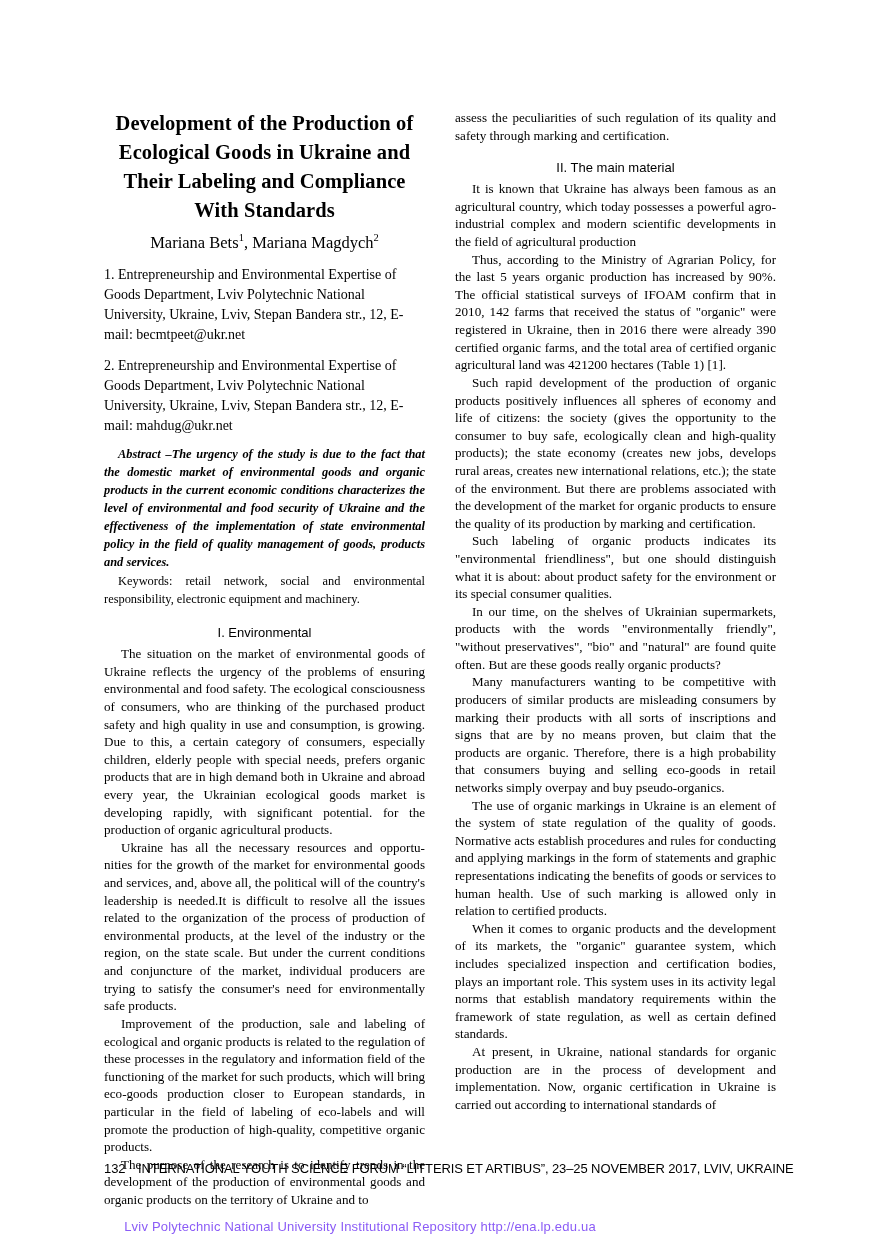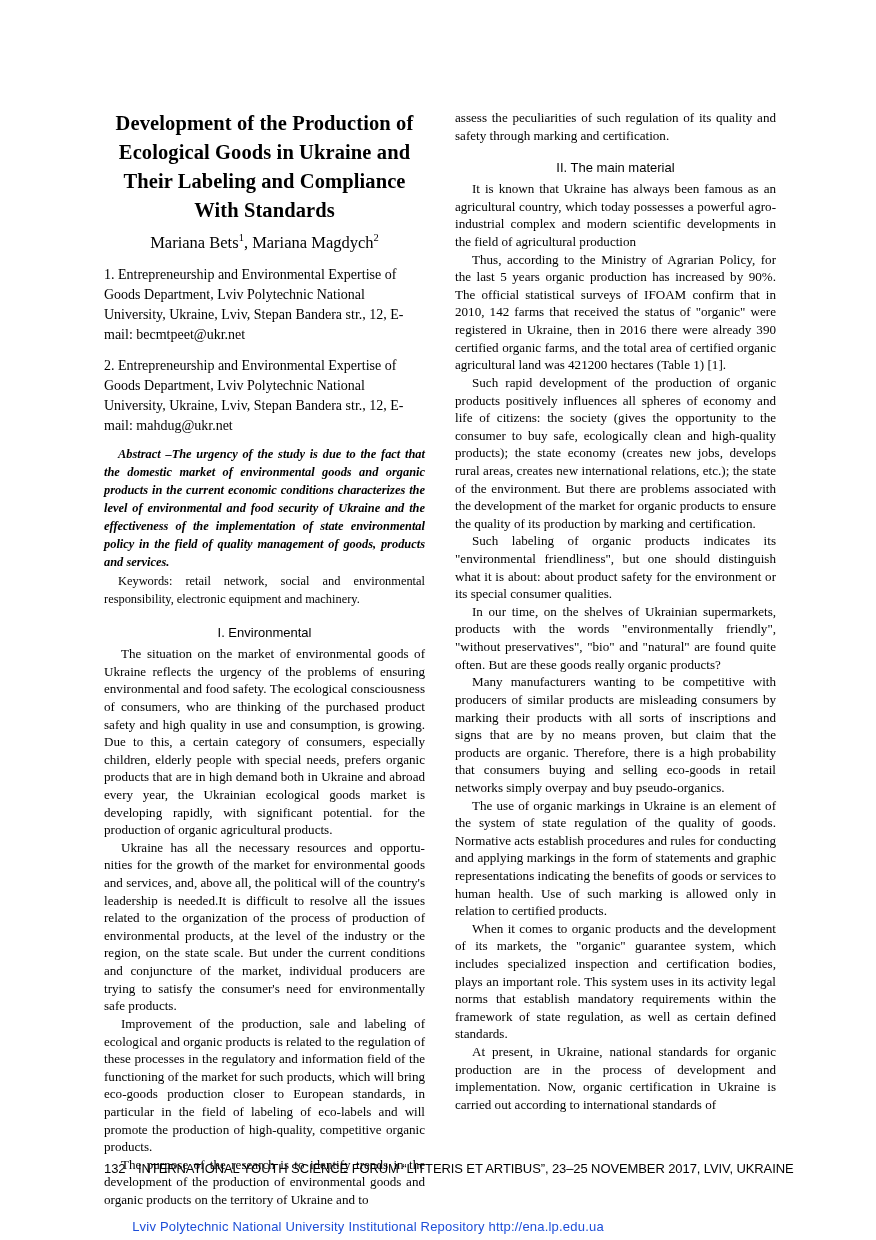--- a/index.html
+++ b/index.html
@@ -108,27 +108,27 @@
     font-size: 13px;
     letter-spacing: -0.1px;
     white-space: nowrap;
   }
   .footer-line .pageno {
     display: inline-block;
     width: 34px;
   }
   .repo {
     position: absolute;
-    left: 16px;
+    left: 8px;
     top: 1188px;
     width: 704px;
     text-align: center;
     font-family: "Liberation Sans", sans-serif;
     font-size: 13px;
-    color: #1d4ed8;
+    color: #8b5cf6;
     letter-spacing: 0.2px;
   }
 </style>
 </head>
 <body>
 
 <div class="page">
 
   <div class="content">
     <div class="cols">

